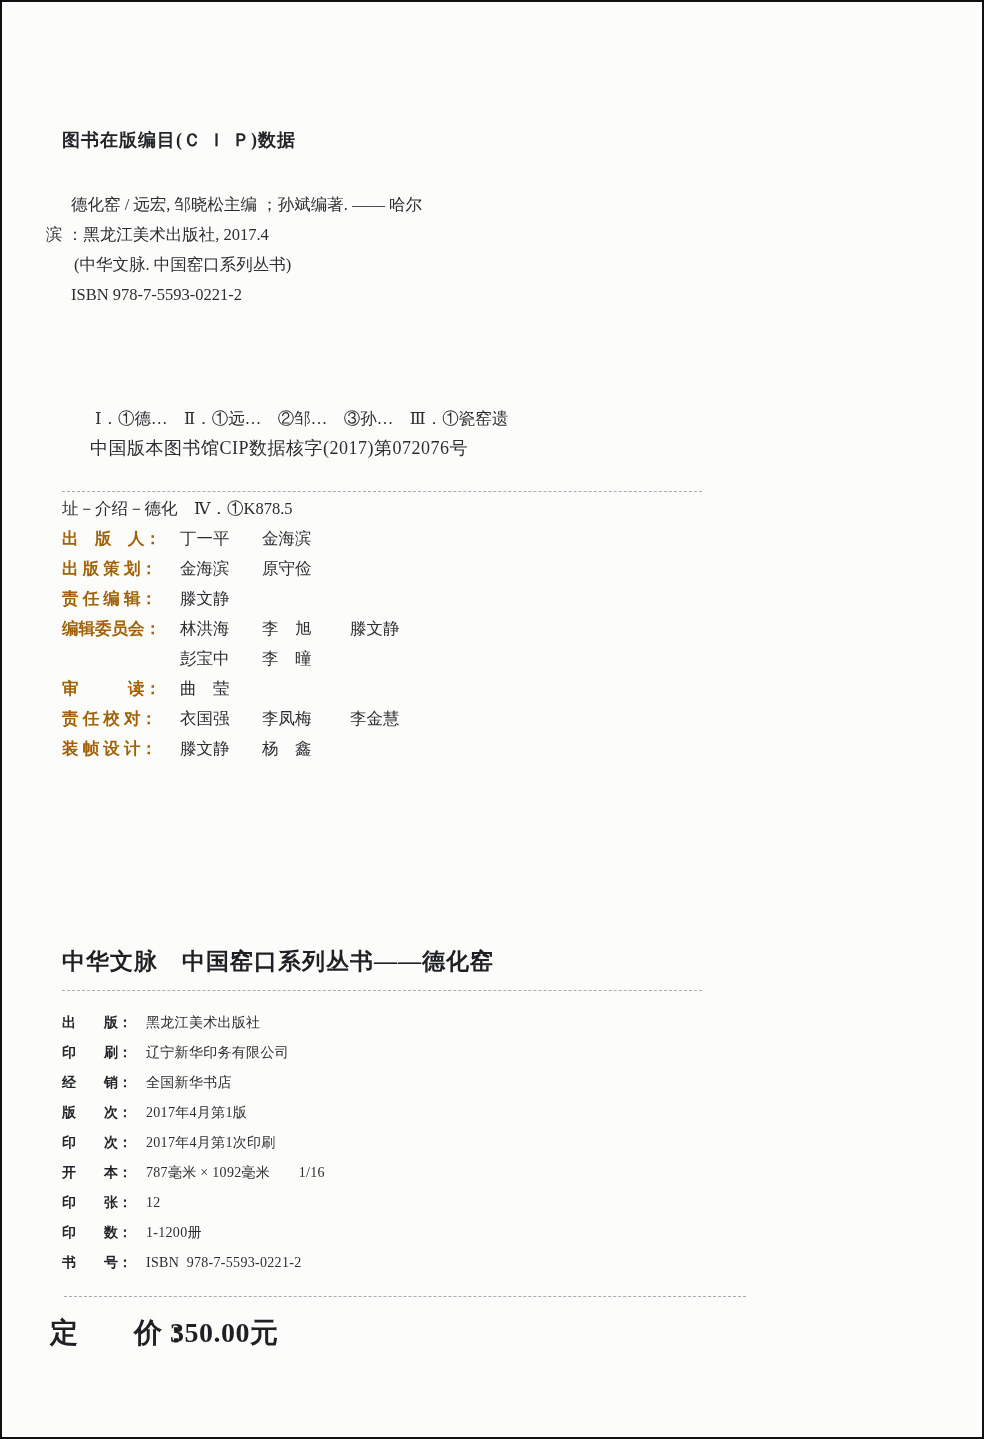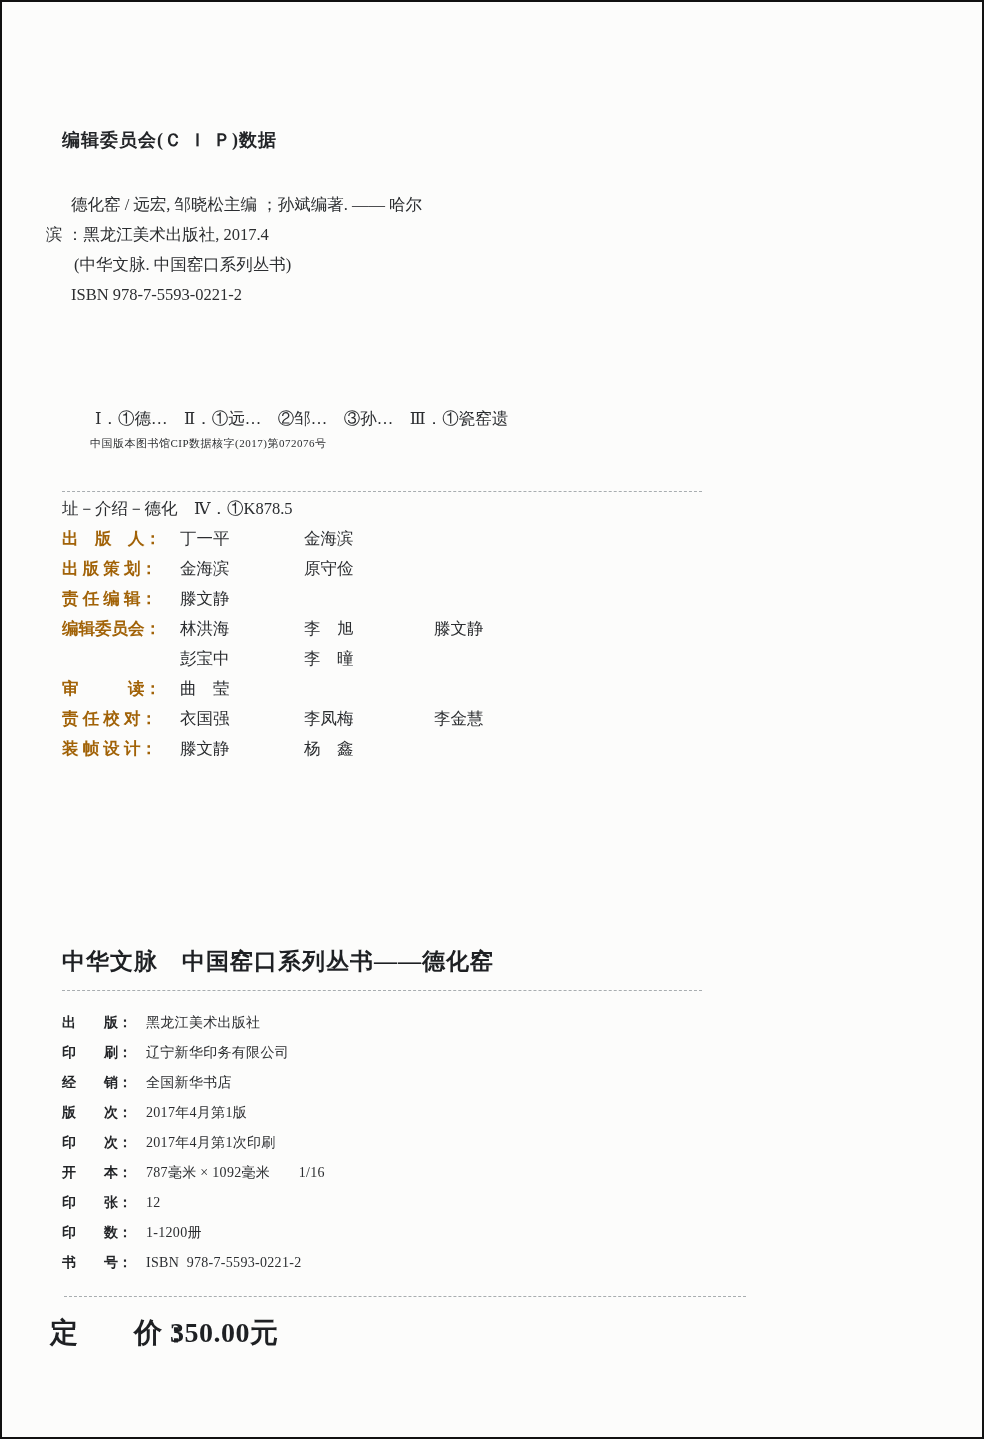--- a/index.html
+++ b/index.html
@@ -19,32 +19,32 @@
     left:60px;top:126px;
     font-size:18px;font-weight:bold;color:#232528;
     letter-spacing:1px;
   }
   .cip-record{left:44px;top:188px;width:660px;font-size:16.5px;line-height:30px;}
   .cip-record .ln{white-space:pre;}
   .ind1{padding-left:25px;}
   .ind2{padding-left:28px;}
   .cip-class{left:60px;top:342px;width:660px;font-size:16.5px;line-height:30px;white-space:pre;}
   .cip-class .ind{padding-left:33px;}
-  .cip-number{left:60px;top:434px;font-size:11px;letter-spacing:.5px;}
+  .cip-number{left:60px;top:434px;font-size:18px;letter-spacing:.5px;}
   .ind3{padding-left:28px;}
   .divider{
     height:0;border-top:1.5px dashed #9aa0a4;opacity:.85;
   }
   .div1{left:60px;top:489px;width:640px;}
   .div2{left:60px;top:988px;width:640px;}
   .div3{left:62px;top:1294px;width:682px;}
   .staff{left:60px;top:522px;width:660px;font-size:16.5px;}
   .staff-row{display:flex;height:30px;align-items:center;}
   .staff-label{width:118px;font-weight:bold;color:#a16207;white-space:pre;flex:0 0 auto;}
-  .staff-names{display:flex;gap:42px;}
+  .staff-names{display:flex;}
   .staff-name{white-space:pre;}
   .n1{width:82px;flex:0 0 auto;}
   .n2{width:88px;flex:0 0 auto;}
   .n3{flex:0 0 auto;}
   .series-title{
     left:60px;top:944px;
     font-size:23px;font-weight:bold;color:#1e2023;
     letter-spacing:1px;white-space:pre;
   }
   .pub{left:60px;top:1006px;width:680px;font-size:14px;}
@@ -57,21 +57,21 @@
     font-size:28px;font-weight:bold;color:#1e2023;
   }
   .price-label{width:120px;white-space:pre;flex:0 0 auto;}
   .price-value{letter-spacing:.5px;}
 </style>
 </head>
 <body>
 
 <div class="page">
 
-  <div class="abs cip-header">编辑委员会(Ｃ Ｉ Ｐ)数据</div>
+  <div class="abs cip-header">图书在版编目(Ｃ Ｉ Ｐ)数据</div>
 
   <div class="abs cip-record">
     <div class="ln ind1">德化窑 / 远宏, 邹晓松主编 ；孙斌编著. —— 哈尔</div>
     <div class="ln">滨 ：黑龙江美术出版社, 2017.4</div>
     <div class="ln ind2">(中华文脉. 中国窑口系列丛书)</div>
     <div class="ln ind1">ISBN 978-7-5593-0221-2</div>
   </div>
 
   <div class="abs cip-class">
     <div class="ind">Ⅰ．①德…　Ⅱ．①远…　②邹…　③孙…　Ⅲ．①瓷窑遗</div>

